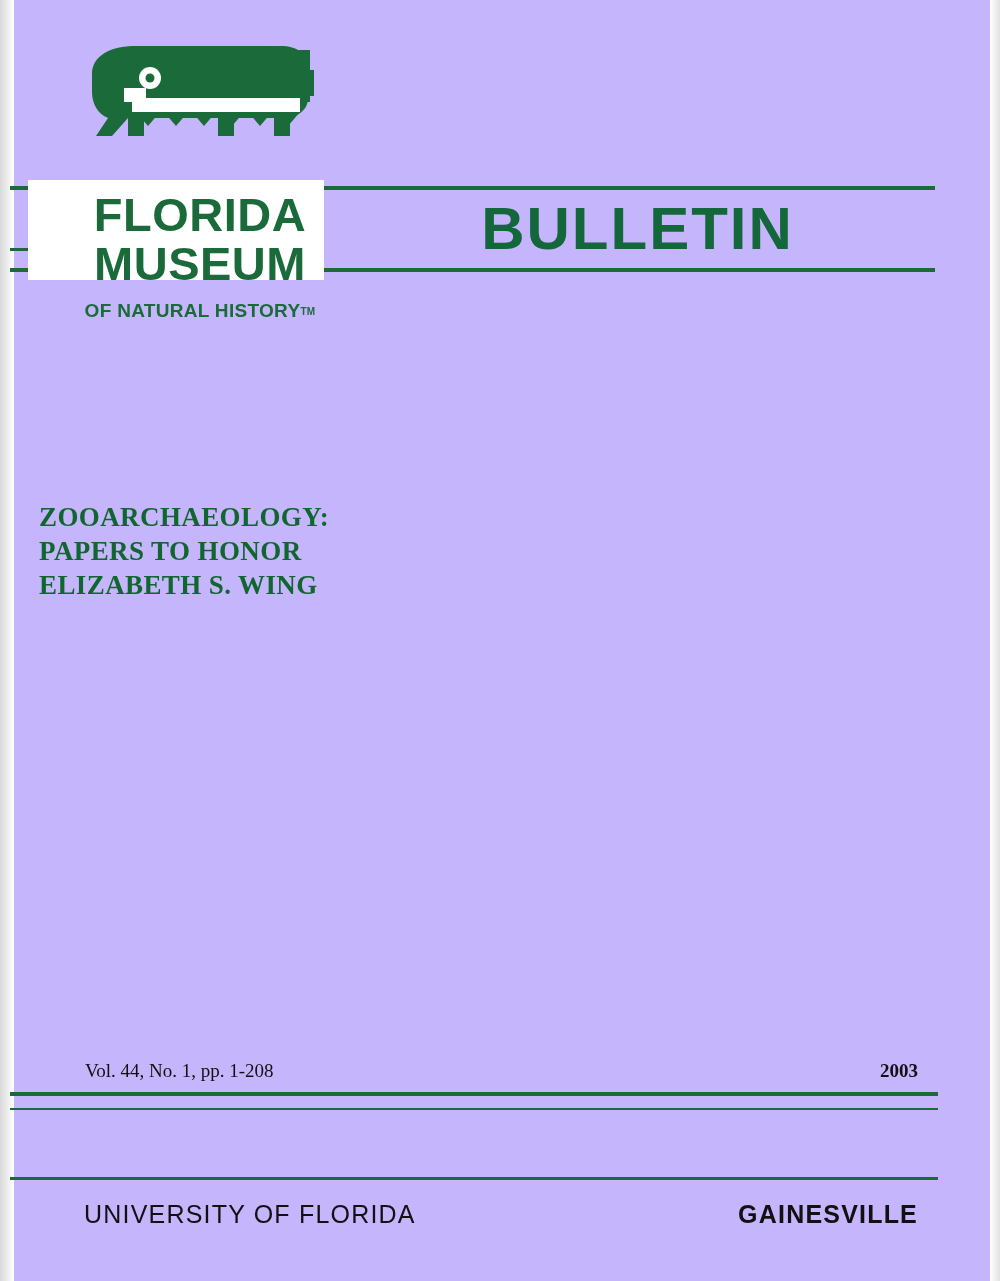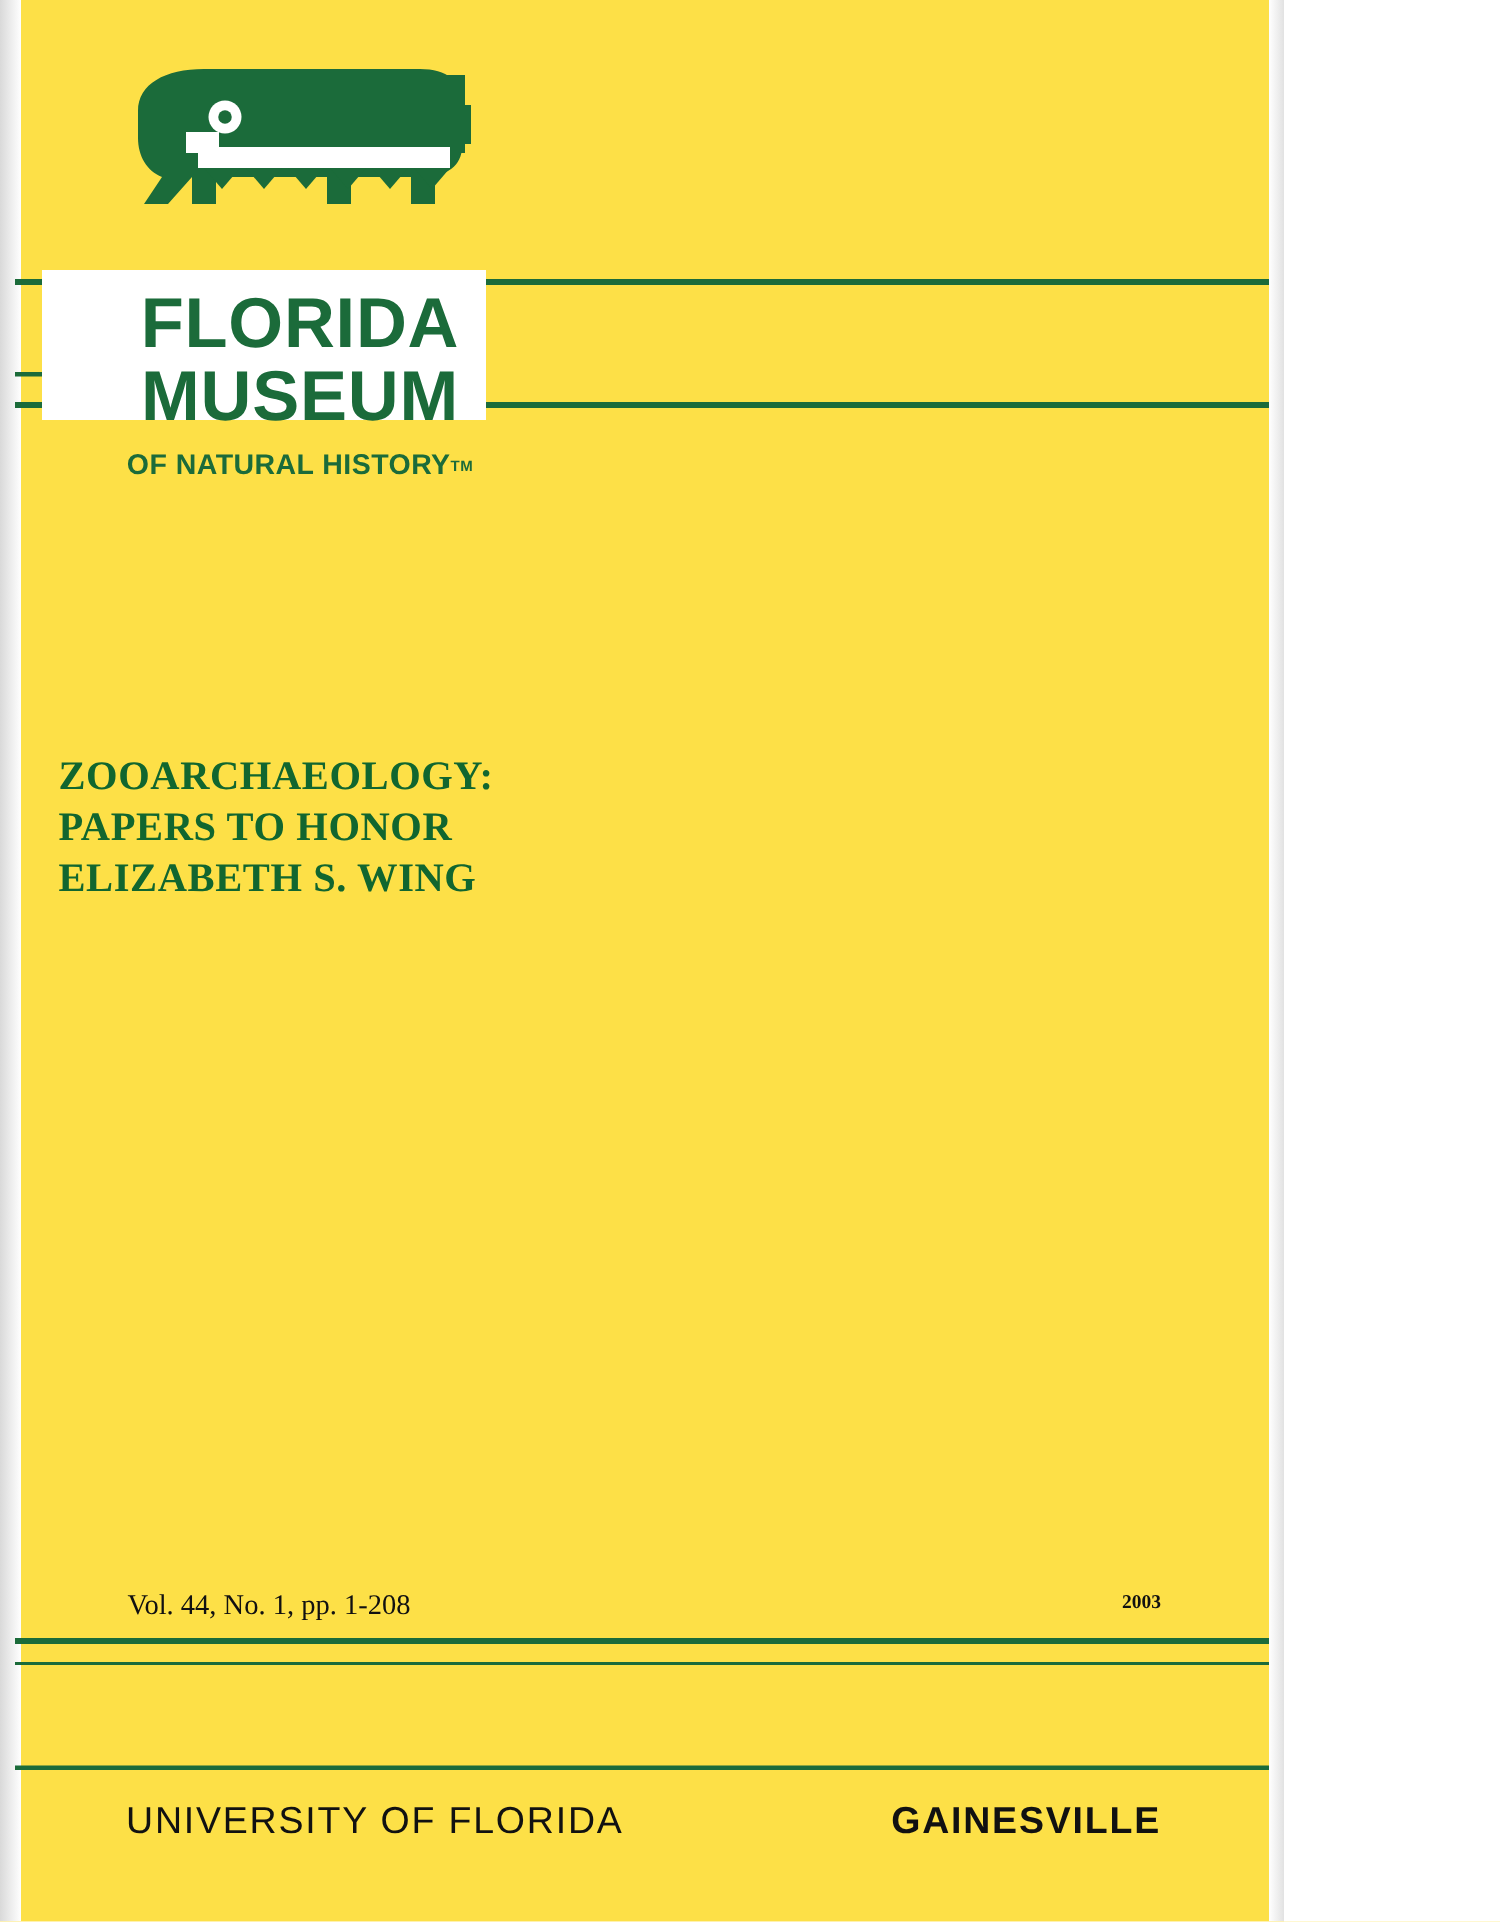--- a/index.html
+++ b/index.html
@@ -5,23 +5,23 @@
   html, body {
     margin: 0;
     padding: 0;
     background: #ffffff;
   }
   body {
     font-family: "Liberation Serif", serif;
   }
   .page {
     position: relative;
-    width: 856px;
+    width: 1000px;
     height: 1281px;
-    background: #fde047;
+    background: #c4b5fd;
     overflow: hidden;
     box-sizing: border-box;
   }
   
   .page::before {
     content: "";
     position: absolute;
     left: 0; top: 0; bottom: 0;
     width: 14px;
     background: linear-gradient(to right, #d9d9d9, #ffffff);
@@ -162,21 +162,21 @@
     font-weight: normal;
     font-size: 19px;
   }
   .year {
     position: absolute;
     right: 82px;
     top: 1060px;
     color: #111111;
     font-family: "Liberation Serif", serif;
     font-weight: bold;
-    font-size: 13px;
+    font-size: 19px;
   }
   .rule-foot1 {
     left: 10px;
     top: 1092px;
     width: 928px;
     height: 4px;
   }
   .rule-foot2 {
     left: 10px;
     top: 1108px;
@@ -251,20 +251,21 @@
           <path d="M192 72 L204 86 L216 72 Z"></path>
         </g>
 
         <rect x="40" y="48" width="22" height="14" fill="#ffffff"></rect>
       </svg>
       <div class="logo-word l1">FLORIDA</div>
       <div class="logo-word l2">MUSEUM</div>
       <div class="logo-word l3"><span>OF NATURAL HISTORY</span><span class="tm">TM</span></div>
     </div>
 
+    <div class="bulletin">BULLETIN</div>
   </div>
 
   <div class="title-block">
     <div class="title-line">ZOOARCHAEOLOGY:</div>
     <div class="title-line">PAPERS TO HONOR</div>
     <div class="title-line">ELIZABETH S. WING</div>
   </div>
 
   <div class="vol-line">Vol. 44, No. 1, pp. 1-208</div>
   <div class="year">2003</div>

